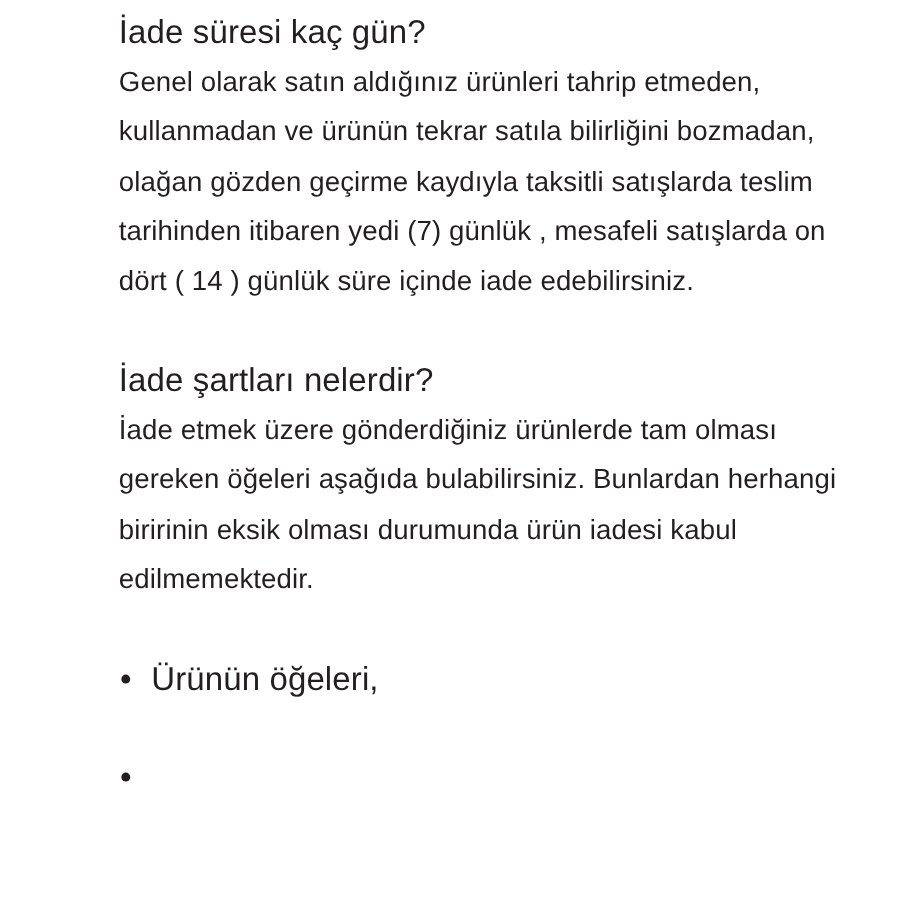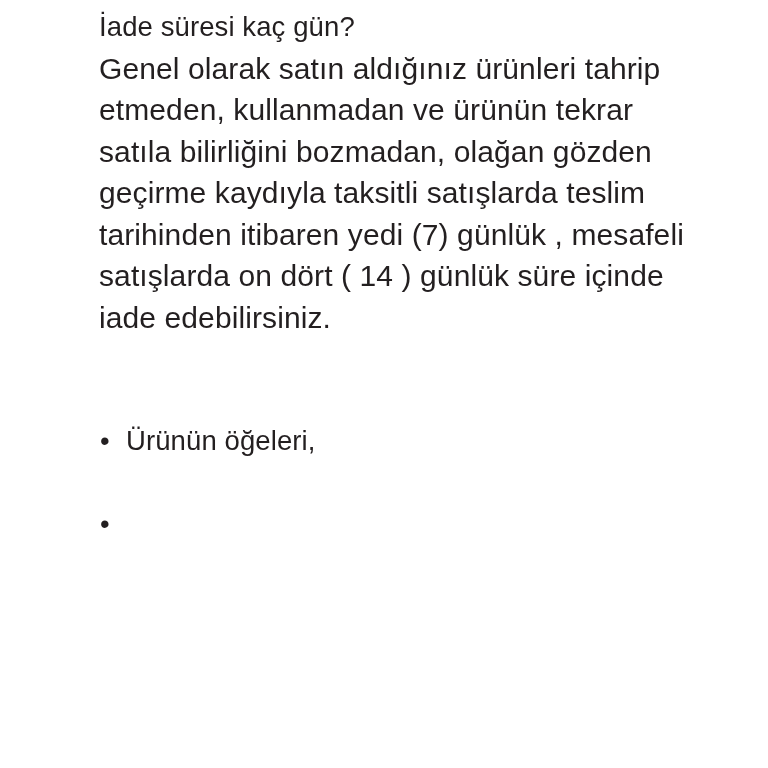--- a/index.html
+++ b/index.html
@@ -48,21 +48,21 @@
   .clipped-title {
     margin: 0;
     font-size: 31px;
     line-height: 46px;
     font-weight: 700;
     color: #231f20;
   }
 
   .body-paragraph {
     margin: 0;
-    font-size: 30px;
+    font-size: 23px;
     line-height: 41.5px;
     color: #231f20;
   }
 
   .para-gap {
     height: 41px;
   }
 
   .bullet-list {
     list-style: none;
@@ -98,21 +98,23 @@
   <div class="doc-content">
 
     <div class="clipped-title">şartları</div>
 
     <div class="section-heading">İade süresi kaç gün?</div>
 
     <p class="body-paragraph">Genel olarak satın aldığınız ürünleri tahrip etmeden, kullanmadan ve ürünün tekrar satıla bilirliğini bozmadan, olağan gözden geçirme kaydıyla taksitli satışlarda teslim tarihinden itibaren yedi (7) günlük , mesafeli satışlarda on dört ( 14 ) günlük süre içinde iade edebilirsiniz.</p>
 
     <div class="para-gap"></div>
 
+    <div class="section-heading">İade şartları nelerdir?</div>
 
+    <p class="body-paragraph">İade etmek üzere gönderdiğiniz ürünlerde tam olması gereken öğeleri aşağıda bulabilirsiniz. Bunlardan herhangi biririnin eksik olması durumunda ürün iadesi kabul edilmemektedir.</p>
 
     <div class="para-gap"></div>
 
     <div class="bullet-list">
 
       <div class="bullet-item">
         <span class="bullet-dot">•</span>
         <span>Ürünün öğeleri,</span>
       </div>
 

